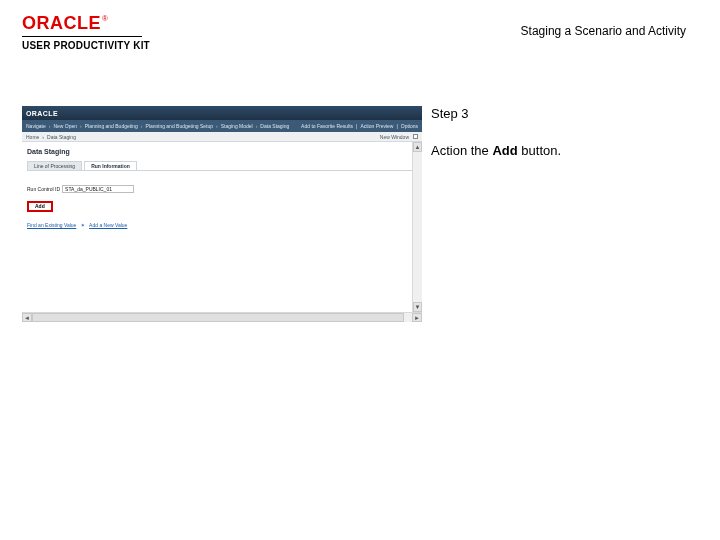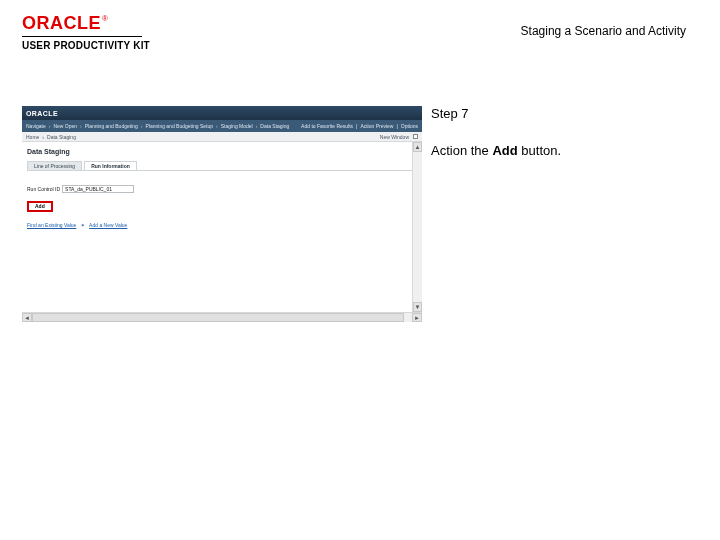--- a/index.html
+++ b/index.html
@@ -254,21 +254,21 @@
 <div class="page">
 
   <div class="hdr-logo">
     <span class="oracle-word">ORACLE</span><span class="oracle-r">®</span>
   </div>
   <div class="hdr-rule"></div>
   <div class="hdr-sub">USER PRODUCTIVITY KIT</div>
   <div class="hdr-title">Staging a Scenario and Activity</div>
 
   <div class="instr">
-    <div class="step">Step 7</div>
+    <div class="step">Step 3</div>
     <div class="body">
       <span>Action the </span><b>Add</b><span> button.</span>
     </div>
   </div>
 
   <div class="shot">
     <div class="shot-topbar">
       <span class="logo">ORACLE</span>
     </div>
     <div class="shot-nav">

